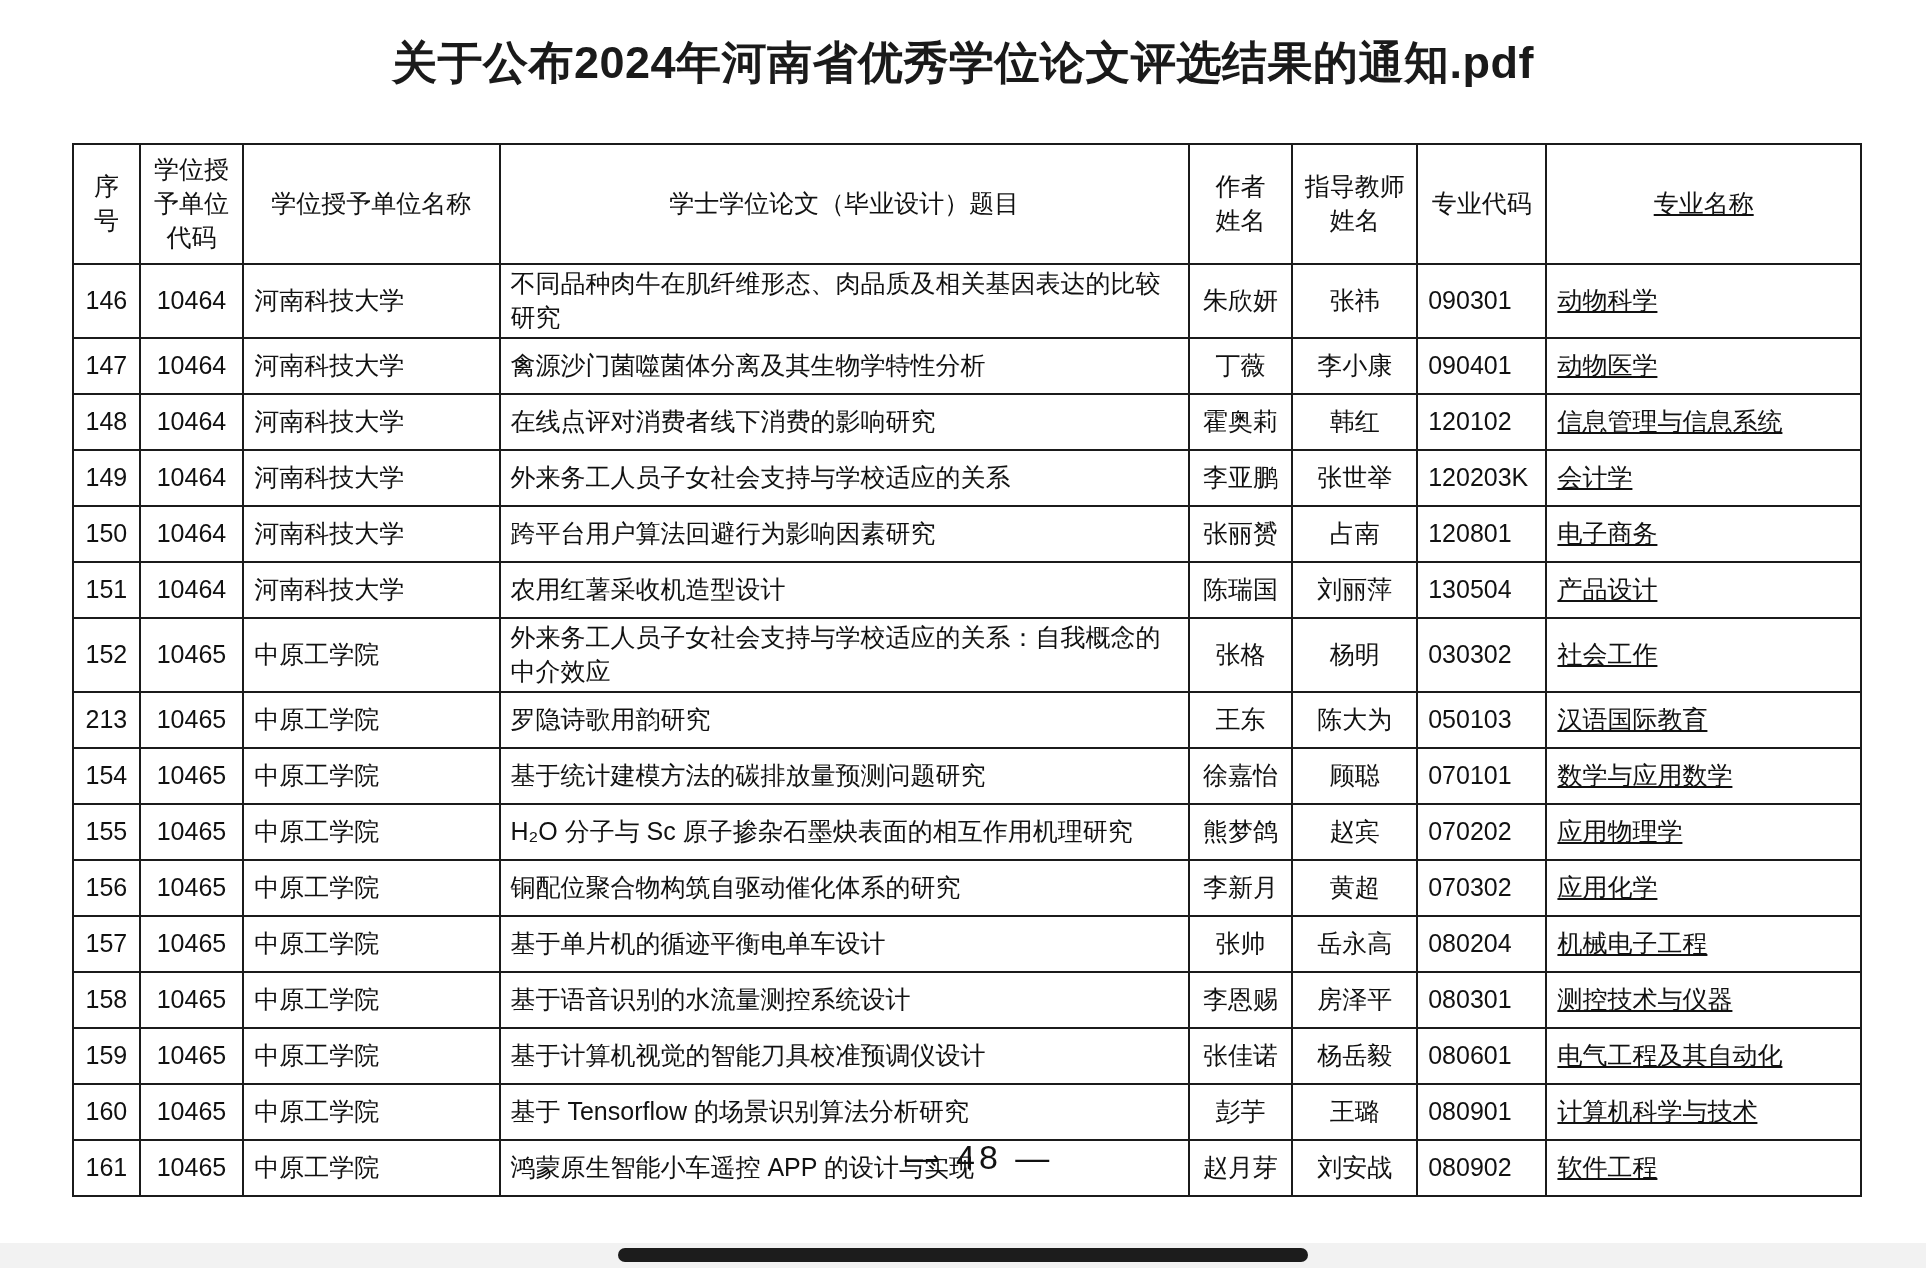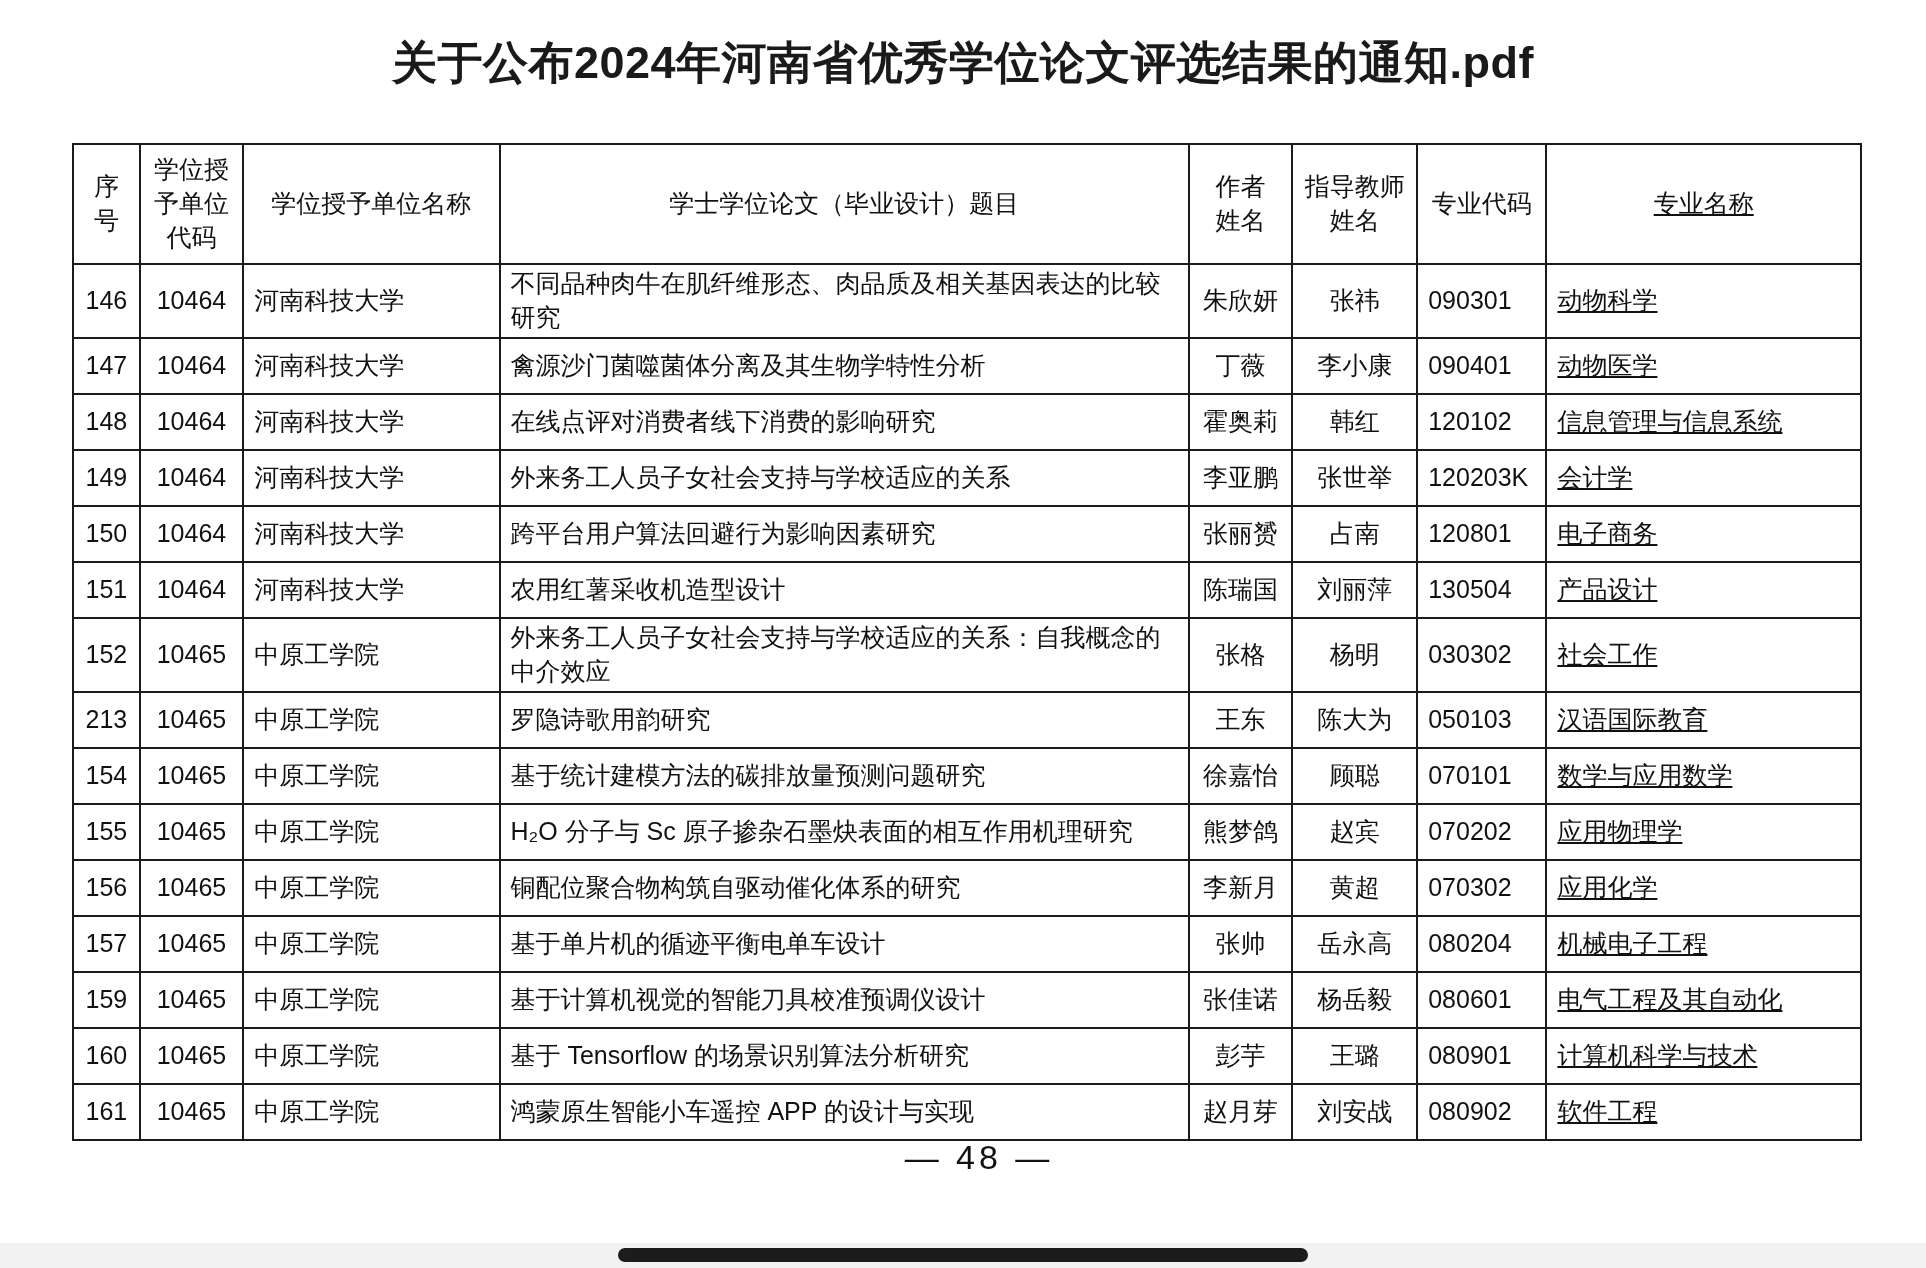--- a/index.html
+++ b/index.html
@@ -280,20 +280,30 @@
               <td class="c-num">157</td>
               <td class="c-code">10465</td>
               <td class="c-univ">中原工学院</td>
               <td class="c-title">基于单片机的循迹平衡电单车设计</td>
               <td class="c-author">张帅</td>
               <td class="c-adviser">岳永高</td>
               <td class="c-major-code">080204</td>
               <td class="c-major">机械电子工程</td>
             </tr>
             <tr>
+              <td class="c-num">158</td>
+              <td class="c-code">10465</td>
+              <td class="c-univ">中原工学院</td>
+              <td class="c-title">基于语音识别的水流量测控系统设计</td>
+              <td class="c-author">李恩赐</td>
+              <td class="c-adviser">房泽平</td>
+              <td class="c-major-code">080301</td>
+              <td class="c-major">测控技术与仪器</td>
+            </tr>
+            <tr>
               <td class="c-num">159</td>
               <td class="c-code">10465</td>
               <td class="c-univ">中原工学院</td>
               <td class="c-title">基于计算机视觉的智能刀具校准预调仪设计</td>
               <td class="c-author">张佳诺</td>
               <td class="c-adviser">杨岳毅</td>
               <td class="c-major-code">080601</td>
               <td class="c-major">电气工程及其自动化</td>
             </tr>
             <tr>

